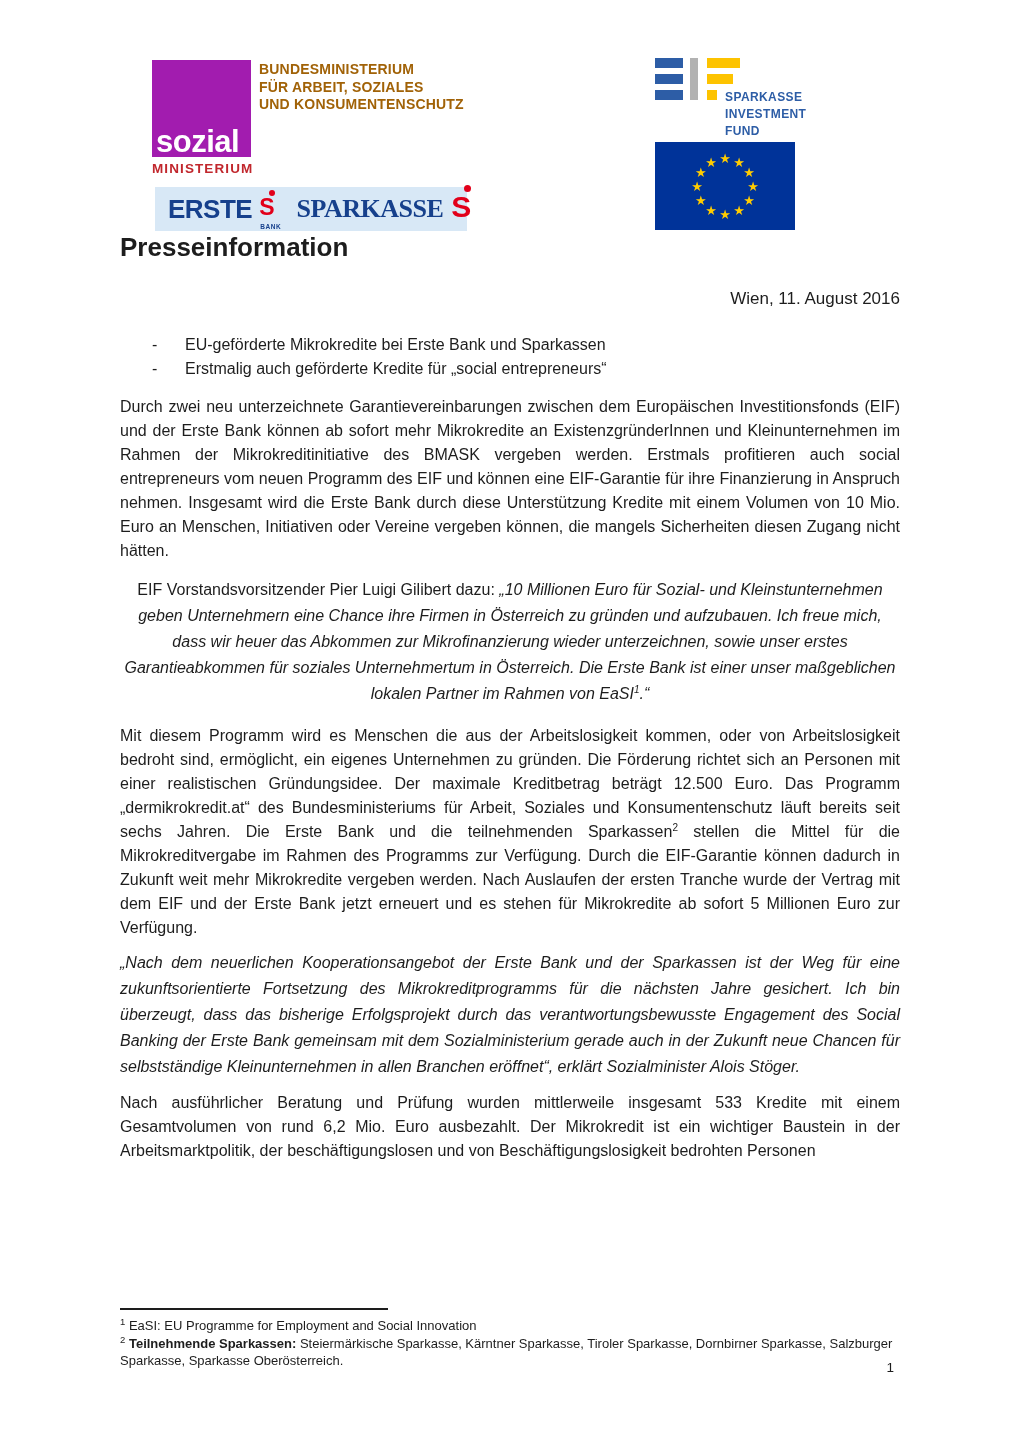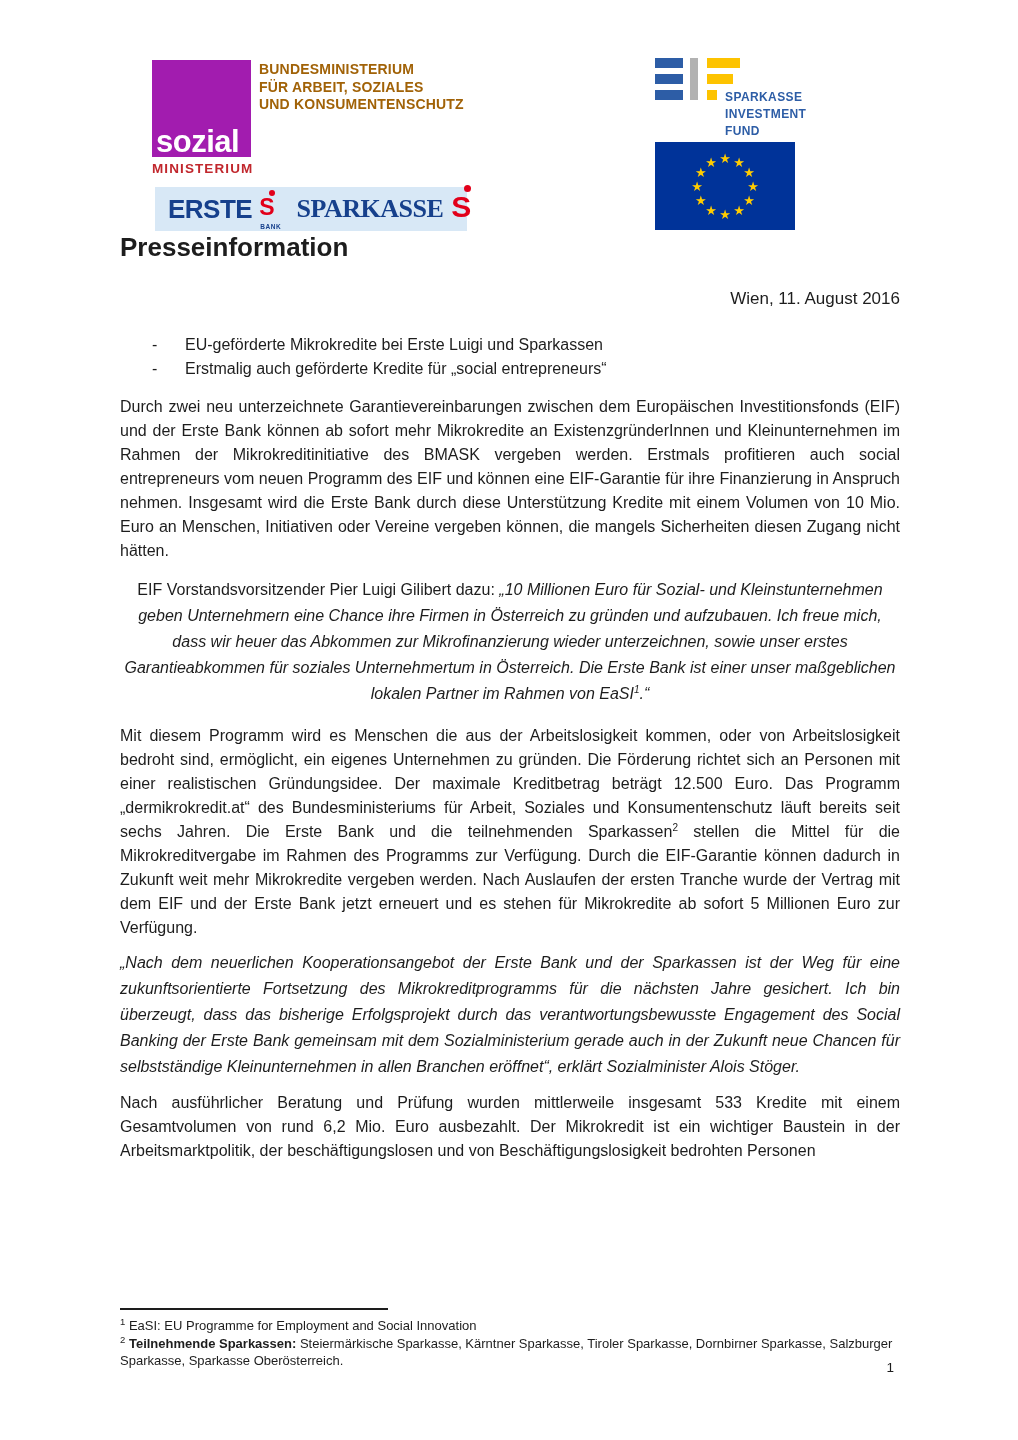--- a/index.html
+++ b/index.html
@@ -166,21 +166,21 @@
 
 <div class="content">
   <h2 class="kicker">Presseinformation</h2>
 
   <div class="dateline">Wien, 11. August 2016</div>
 
 
   <div class="bullets">
     <div class="bullet">
       <span class="dash">-</span>
-      <span>EU-geförderte Mikrokredite bei Erste Luigi und Sparkassen</span>
+      <span>EU-geförderte Mikrokredite bei Erste Bank und Sparkassen</span>
     </div>
     <div class="bullet">
       <span class="dash">-</span>
       <span>Erstmalig auch geförderte Kredite für „social entrepreneurs“</span>
     </div>
   </div>
 
   <p class="body">Durch zwei neu unterzeichnete Garantievereinbarungen zwischen dem Europäischen Investitionsfonds (EIF) und der Erste Bank können ab sofort mehr Mikrokredite an ExistenzgründerInnen und Kleinunternehmen im Rahmen der Mikrokreditinitiative des BMASK vergeben werden. Erstmals profitieren auch social entrepreneurs vom neuen Programm des EIF und können eine EIF-Garantie für ihre Finanzierung in Anspruch nehmen. Insgesamt wird die Erste Bank durch diese Unterstützung Kredite mit einem Volumen von 10 Mio. Euro an Menschen, Initiativen oder Vereine vergeben können, die mangels Sicherheiten diesen Zugang nicht hätten.</p>
 
   <p class="quote"><span>EIF Vorstandsvorsitzender Pier Luigi Gilibert dazu: </span><em><span>„10 Millionen Euro für Sozial- und Kleinstunternehmen geben Unternehmern eine Chance ihre Firmen in Österreich zu gründen und aufzubauen. Ich freue mich, dass wir heuer das Abkommen zur Mikrofinanzierung wieder unterzeichnen, sowie unser erstes Garantieabkommen für soziales Unternehmertum in Österreich. Die Erste Bank ist einer unser maßgeblichen lokalen Partner im Rahmen von EaSI</span><sup class="fn-ref">1</sup><span>.“</span></em></p>

